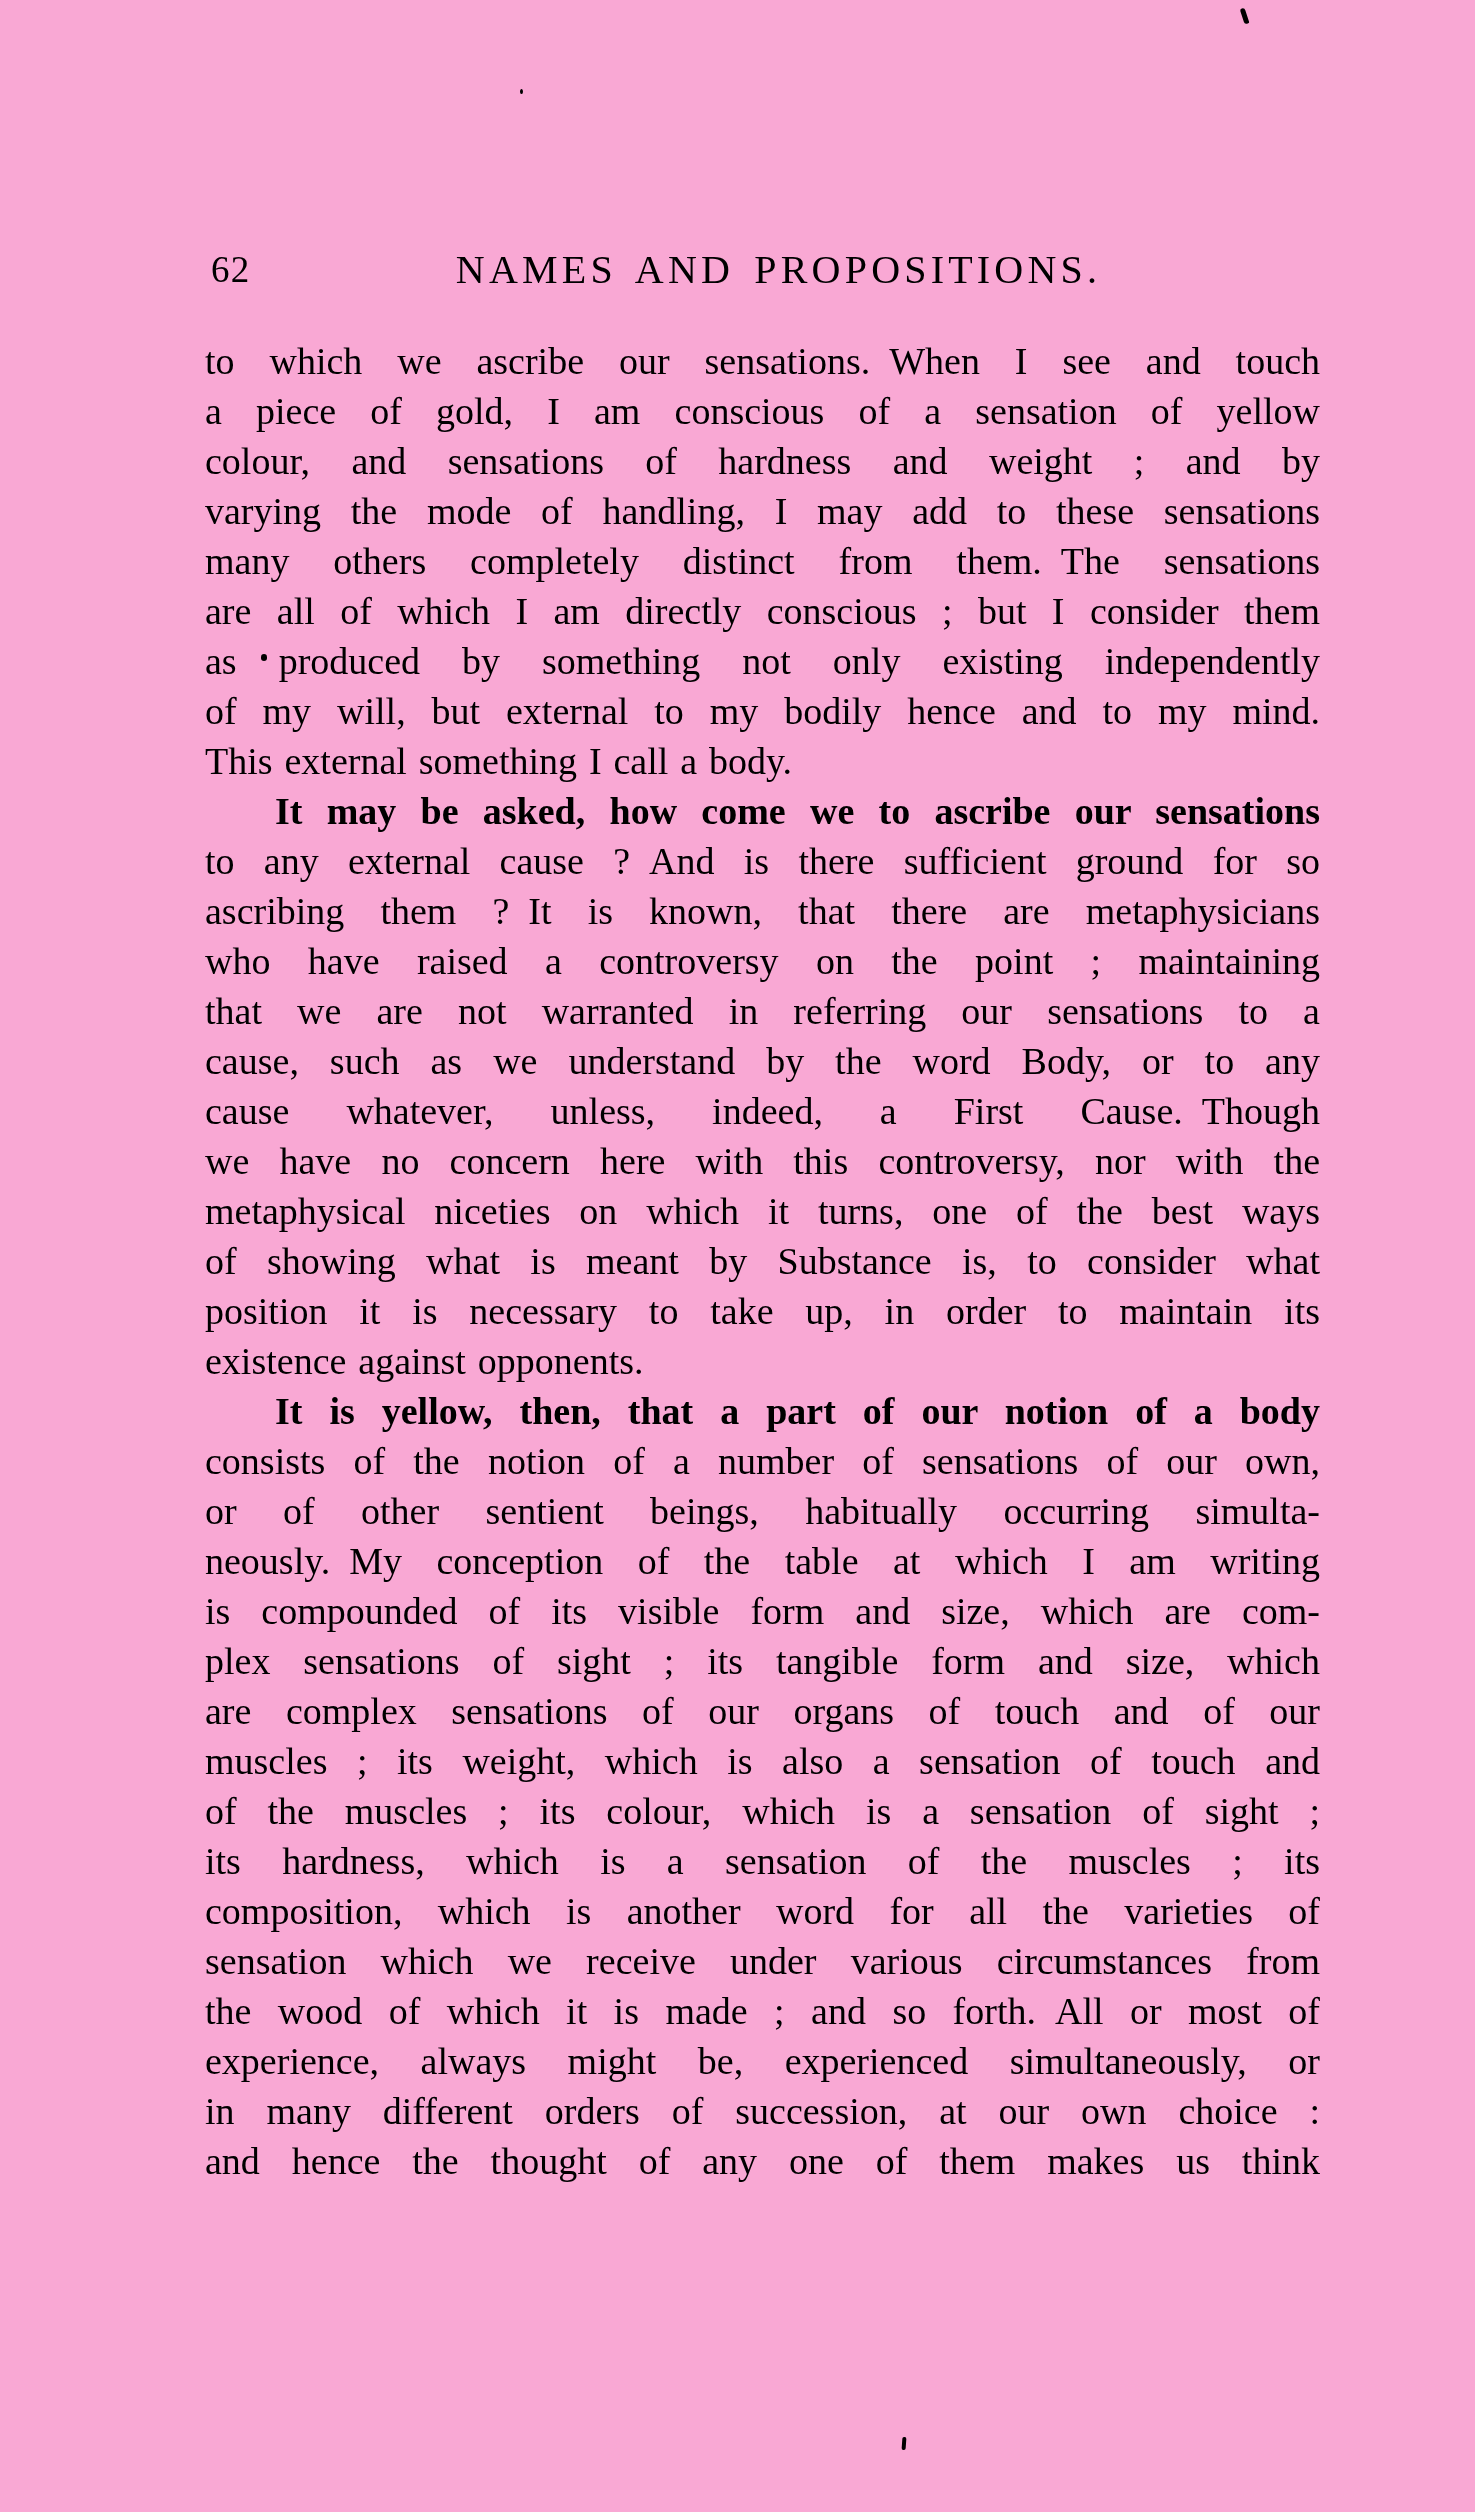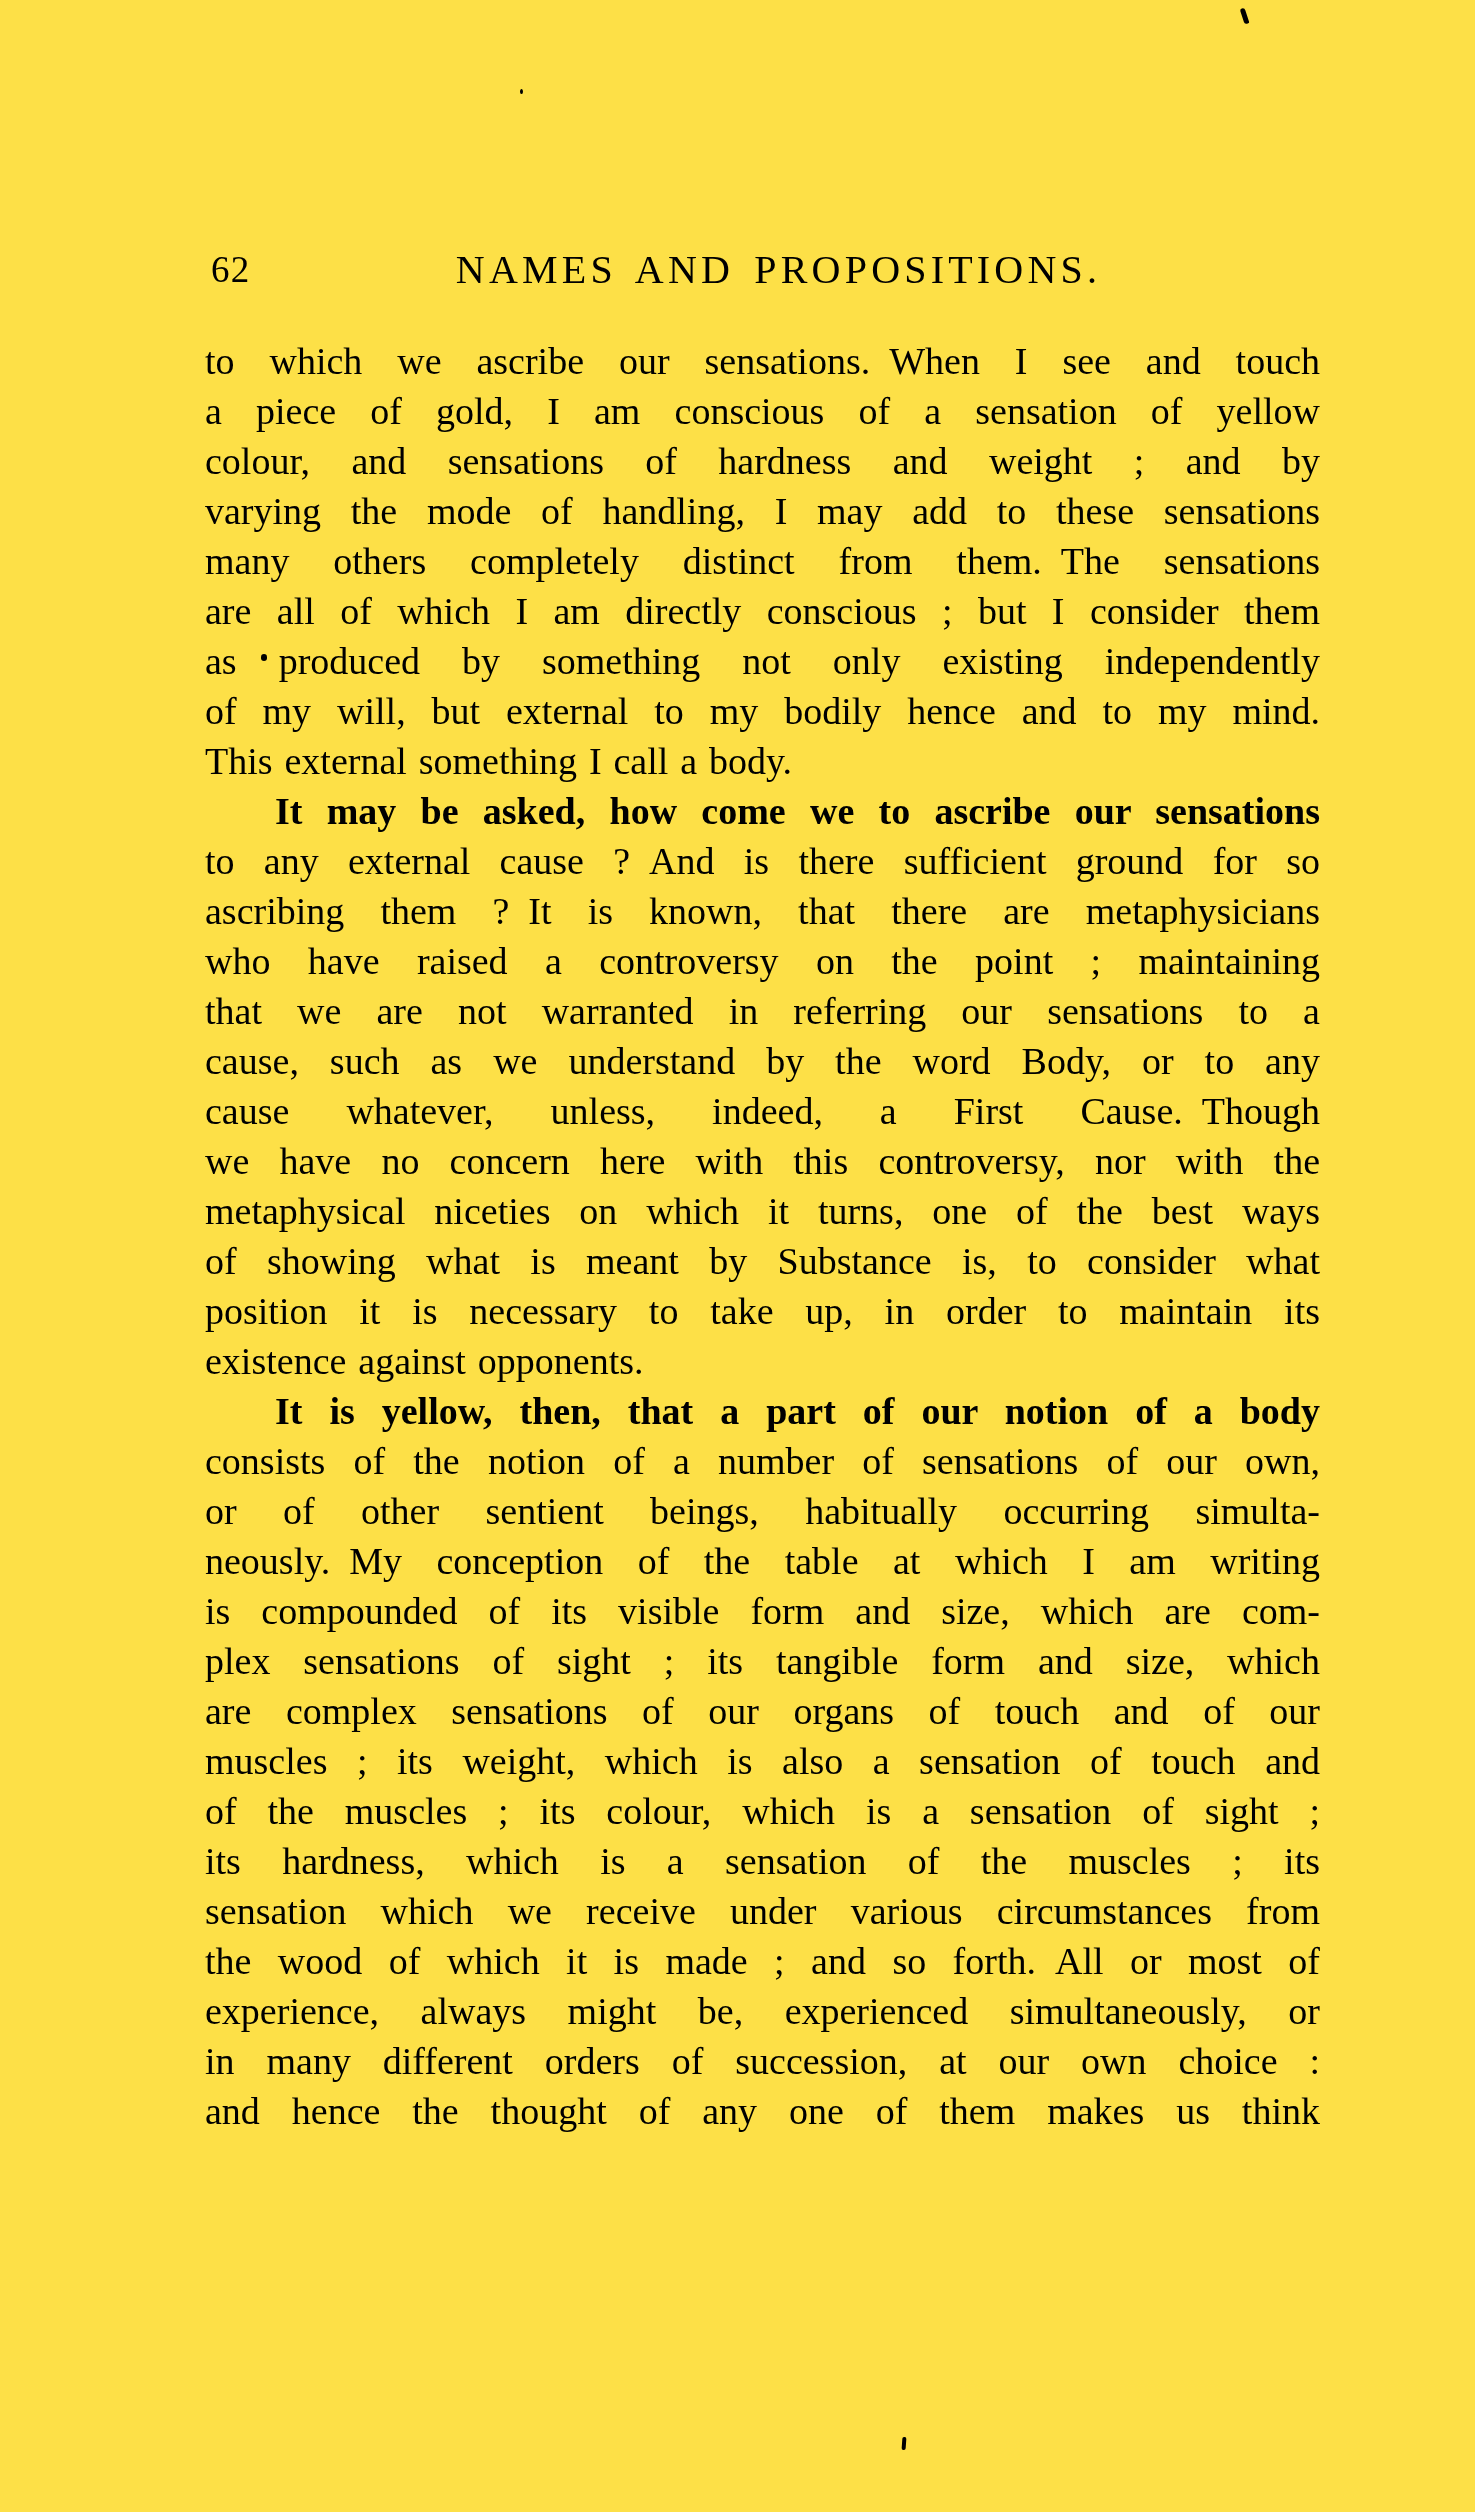--- a/index.html
+++ b/index.html
@@ -4,21 +4,21 @@
 <style>
   html, body {
     margin: 0;
     padding: 0;
     background: #ffffff;
   }
   #page {
     position: relative;
     width: 1476px;
     height: 2512px;
-    background: #fde047;
+    background: #f9a8d4;
     overflow: hidden;
     font-family: "Liberation Serif", "DejaVu Serif", serif;
     color: #000000;
   }
   
   #header-row {
     position: absolute;
     left: 205px;
     top: 243px;
     width: 1115px;
@@ -139,20 +139,21 @@
       <div class="line indent">It is yellow, then, that a part of our notion of a body</div>
       <div class="line">consists of the notion of a number of sensations of our own,</div>
       <div class="line">or of other sentient beings, habitually occurring simulta-</div>
       <div class="line">neously. My conception of the table at which I am writing</div>
       <div class="line">is compounded of its visible form and size, which are com-</div>
       <div class="line">plex sensations of sight ; its tangible form and size, which</div>
       <div class="line">are complex sensations of our organs of touch and of our</div>
       <div class="line">muscles ; its weight, which is also a sensation of touch and</div>
       <div class="line">of the muscles ; its colour, which is a sensation of sight ;</div>
       <div class="line">its hardness, which is a sensation of the muscles ; its</div>
+      <div class="line">composition, which is another word for all the varieties of</div>
       <div class="line">sensation which we receive under various circumstances from</div>
       <div class="line">the wood of which it is made ; and so forth. All or most of</div>
       <div class="line">experience, always might be, experienced simultaneously, or</div>
       <div class="line">in many different orders of succession, at our own choice :</div>
       <div class="line">and hence the thought of any one of them makes us think</div>
     </div>
 
   <div class="speck" id="speck-top-right"></div>
   <div class="speck" id="speck-mid"></div>
   <div class="speck" id="speck-under-are"></div>

